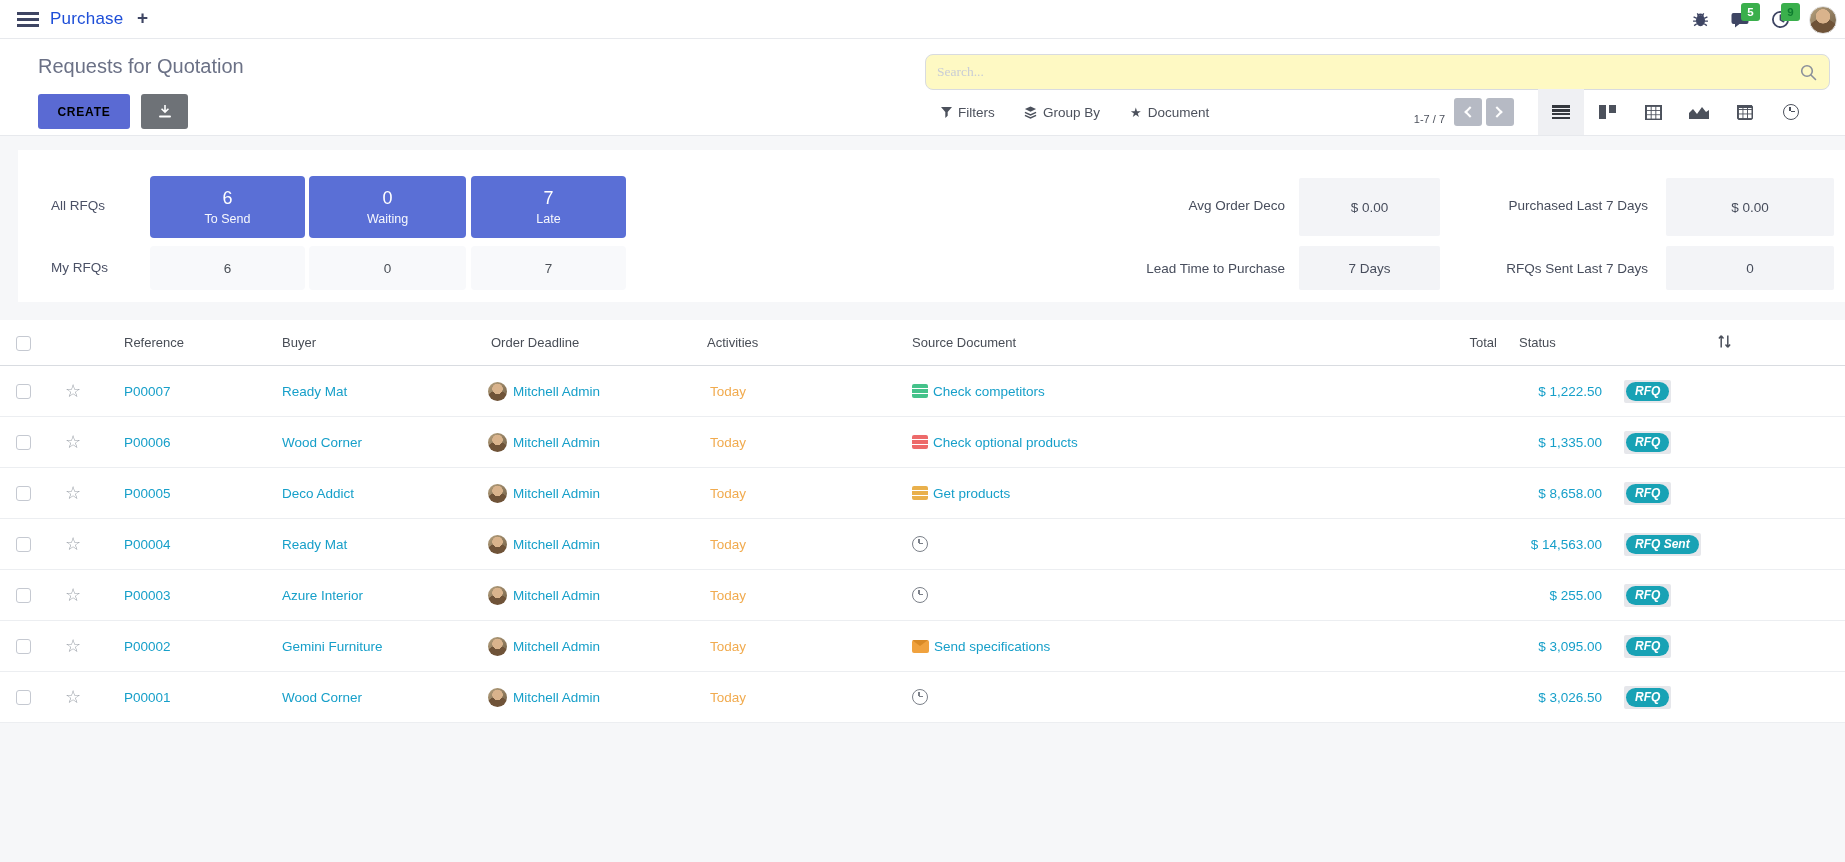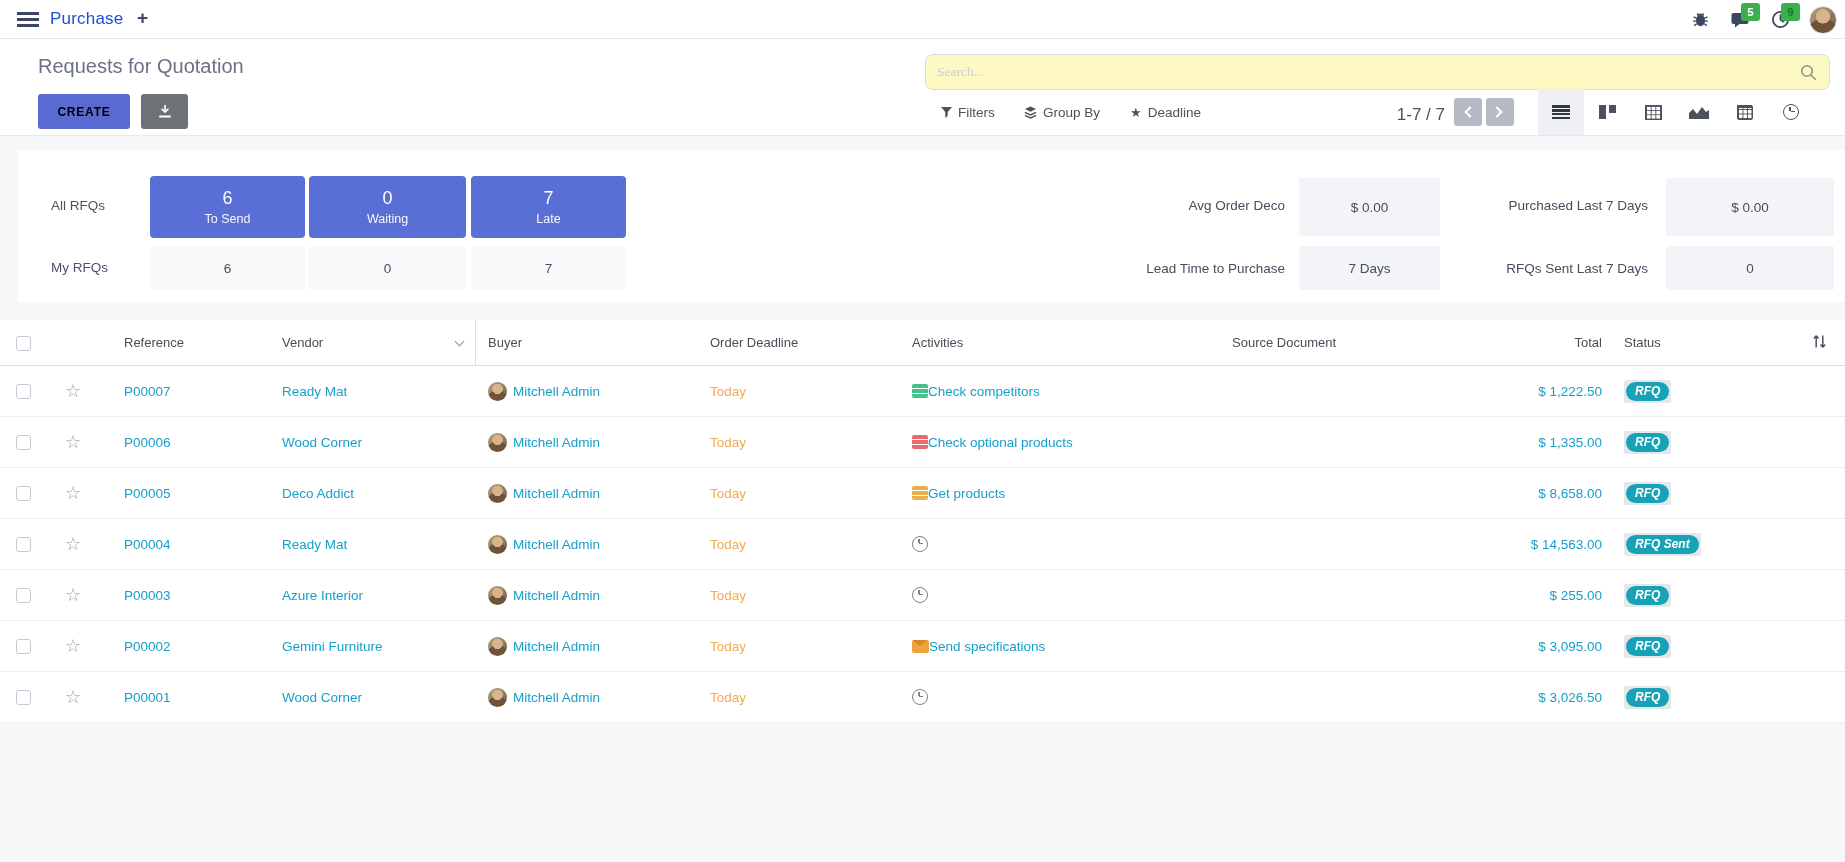--- a/index.html
+++ b/index.html
@@ -32,21 +32,21 @@
     display:flex; align-items:center; justify-content:center; cursor:pointer; }
   .search-box { position:absolute; left:925px; top:15px; width:905px; height:36px; background:#fef9c3; border:1px solid #d8dbe0; border-radius:8px;font-family:Liberation Serif, serif; }
   .search-box input { position:absolute; left:0; top:0; width:100%; height:100%; border:none; outline:none; background:transparent;
     padding:0 40px 0 11px; font-size:13.5px; color:#4c5157; font-family:inherit; }
   .search-box input::placeholder { color:#c9cdd6; }
   .search-glass { position:absolute; right:12px; top:9px; cursor:pointer; }
   .filter-bar { position:absolute; top:59px; left:0; width:100%; height:30px; }
   .fbtn { position:absolute; height:28px; display:flex; align-items:center; gap:6px; font-size:13.5px; color:#4c515c; cursor:pointer; }
   .fbtn-filters { left:941px; } .fbtn-groupby { left:1024px; } .fbtn-favorites { left:1130px; }
   .fav-star { font-size:13px; color:#4c515c; }
-  .pager-text { position:absolute; left:1345px; top:7px; width:100px; text-align:right; font-size:17px; color:#4c515c; }
+  .pager-text { position:absolute; left:1345px; top:15px; width:100px; text-align:right; font-size:11px; color:#4c515c; }
   .pg-btn { position:absolute; top:0; width:28px; height:28px; background:#b6bac4; border:none; border-radius:3px; cursor:pointer; }
   .pg-prev { left:1454px; } .pg-next { left:1486px; }
   .pg-btn i { display:block; width:8px; height:8px; border:solid #fff; border-width:0 2px 2px 0; margin:9px auto; }
   .pg-prev i { transform:rotate(135deg); margin-left:12px; }
   .pg-next i { transform:rotate(-45deg); margin-left:7px; }
   .switcher { position:absolute; left:1538px; top:-9px; height:46px; display:flex; }
   .sw-item { width:46px; height:46px; display:flex; align-items:center; justify-content:center; cursor:pointer; }
   .sw-item.active { background:#eff0f3; }
 
   
@@ -96,21 +96,21 @@
   .head-gear { text-align:right; padding-right:18px; }
   .cb { display:inline-block; width:15px; height:15px; border:1px solid #c5c9d1; border-radius:3px; background:#fff; vertical-align:middle; cursor:pointer; }
   .star { font-size:18px; color:#9aa0a8; line-height:1; cursor:pointer; }
   .link { color:#169fc9; }
   .deadline { color:#f1ab4f; }
   .buyer-wrap { display:flex; align-items:center; gap:6px; }
   .row-avatar { width:19px; height:19px; border-radius:50%; flex:0 0 auto;
     background: radial-gradient(circle at 50% 36%, #d9b38c 0 33%, rgba(0,0,0,0) 35%),
                 radial-gradient(circle at 50% 108%, #6f5338 0 52%, rgba(0,0,0,0) 54%),
                 linear-gradient(140deg,#b7a27f,#6d5a41); }
-  .act-wrap { display:flex; align-items:center; color:#169fc9; }
+  .act-wrap { display:flex; align-items:center; gap:5px; color:#169fc9; }
   .act-icon { position:relative; display:inline-block; width:16px; height:14px; flex:0 0 auto; }
   .act-icon[data-icon^="bars"] { border-radius:2px;
     background:linear-gradient(to bottom, var(--c) 0 4px, #fff 4px 5px, var(--c) 5px 9px, #fff 9px 10px, var(--c) 10px 14px); }
   .act-icon[data-icon="bars-green"] { --c:#44c28a; }
   .act-icon[data-icon="bars-red"] { --c:#ed6a6a; }
   .act-icon[data-icon="bars-yellow"] { --c:#e9b04c; }
   .act-icon[data-icon="clock"] { width:16px; height:16px; border:1.7px solid #7b8089; border-radius:50%; background:#fff; }
   .act-icon[data-icon="clock"]::before { content:""; position:absolute; left:5.2px; top:1.5px; width:1.6px; height:4.6px; background:#7b8089; }
   .act-icon[data-icon="clock"]::after { content:""; position:absolute; left:6.4px; top:5.6px; width:4px; height:1.6px; background:#7b8089; }
   .act-icon[data-icon="envelope"] { width:17px; height:13px; background:#f0a23e; border-radius:2px; overflow:hidden; }
@@ -193,21 +193,21 @@
           <svg width="13" height="13" viewBox="0 0 14 13">
             <path d="M7 0 13 2.8 7 5.6 1 2.8Z" fill="#4c515c"></path>
             <path d="M1 6.4 7 9.2 13 6.4" stroke="#4c515c" stroke-width="1.6" fill="none"></path>
             <path d="M1 9.6 7 12.4 13 9.6" stroke="#4c515c" stroke-width="1.6" fill="none"></path>
           </svg>
         </span>
         <span>Group By</span>
       </div>
       <div class="fbtn fbtn-favorites">
         <span class="fav-star">★</span>
-        <span>Deadline</span>
+        <span>Document</span>
       </div>
 
       <div class="pager-text">1-7 / 7</div>
       <button class="pg-btn pg-prev">
           <i></i>
         </button>
       <button class="pg-btn pg-next">
           <i></i>
         </button>
 
@@ -268,24 +268,20 @@
     <div class="stat-label" style="left:1410px; top:111px;">RFQs Sent Last 7 Days</div>
     <div class="stat-box" style="left:1648px; top:96px; width:168px; height:44px;">0</div>
   </section>
 
   <section class="listview">
 
     <div class="lv-grid lv-head">
       <div class="cell c-center"><span class="cb"></span></div>
       <div class="cell"></div>
       <div class="cell c-ref">Reference</div>
-      <div class="cell head-vendor">
-        <span>Vendor</span>
-        <span class="caret-down"></span>
-      </div>
       <div class="cell">Buyer</div>
       <div class="cell c-deadline">Order Deadline</div>
       <div class="cell">Activities</div>
       <div class="cell">Source Document</div>
       <div class="cell c-total head-total">Total</div>
       <div class="cell c-status">Status</div>
       <div class="cell head-gear">
         <svg width="15" height="15" viewBox="0 0 15 15" style="display:inline-block" fill="none" stroke="#4c515c" stroke-width="1.5">
           <path d="M4.2 13.5V2.5 M4.2 1.8 1.9 4.4 M4.2 1.8l2.3 2.6"></path>
           <path d="M10.8 1.5v11 M10.8 13.2l-2.3-2.6 M10.8 13.2l2.3-2.6"></path>

